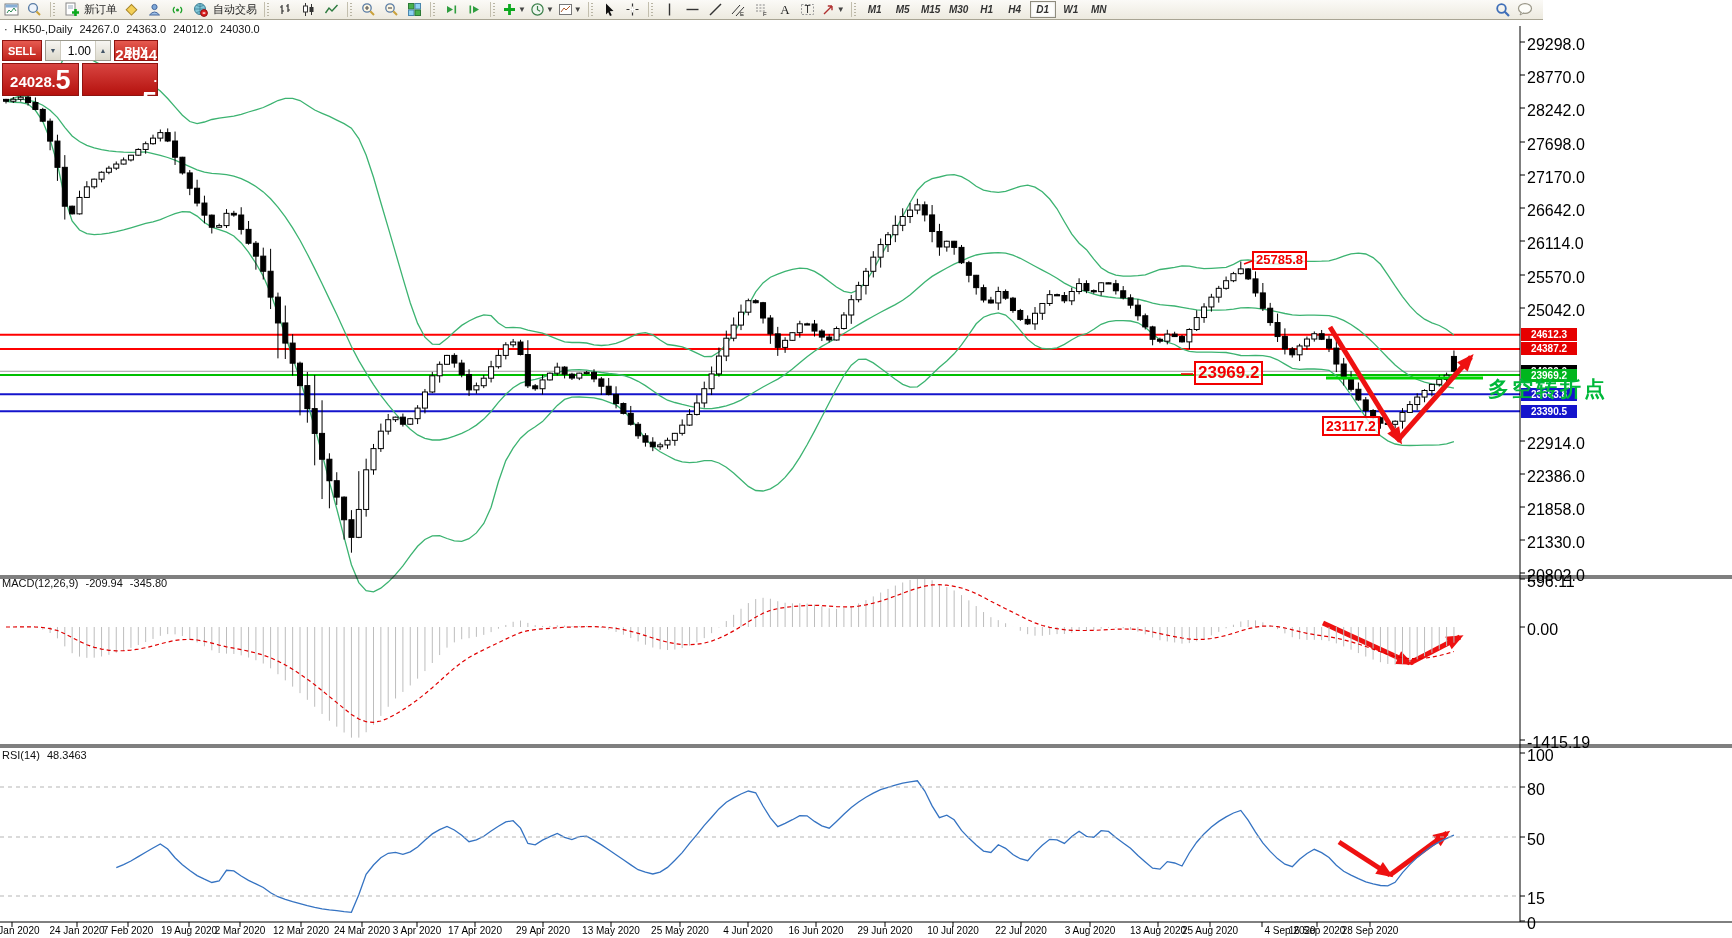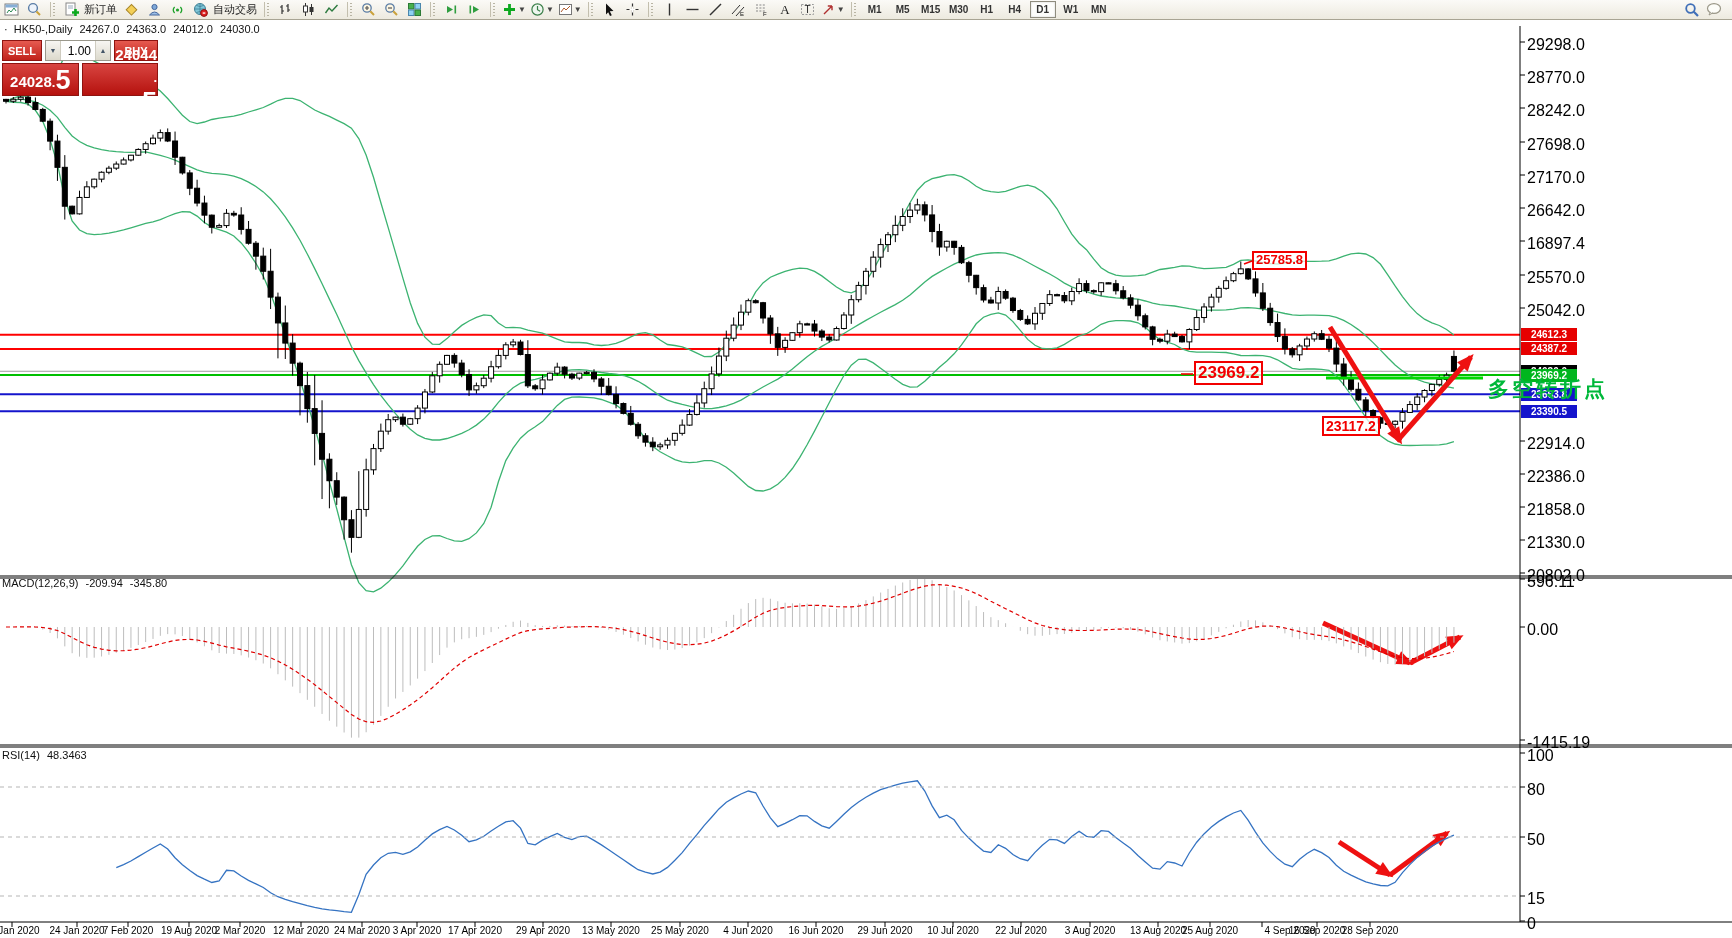--- a/index.html
+++ b/index.html
@@ -1,29 +1,29 @@
 <!DOCTYPE html>
 <html><head>
 <meta charset="utf-8">
 <style>
   html,body{margin:0;padding:0;width:1732px;height:938px;overflow:hidden;background:#fff;
     font-family:"Liberation Sans","DejaVu Sans",sans-serif;}
   
-  #toolbar{position:absolute;left:0;top:0;width:1732px;height:19px;
+  #toolbar{position:absolute;left:0;top:0;width:1543px;height:19px;
     background:linear-gradient(#fbfaf7,#edeadf);border-bottom:1px solid #a8a493;
     display:flex;align-items:center;font-size:11px;color:#222;}
   .tb-item{height:17px;min-width:19px;display:flex;align-items:center;justify-content:center;
     padding:0 1px;border:1px solid transparent;border-radius:2px;cursor:default;}
   .tb-label{padding:0 3px 0 1px;font-family:sans-serif;white-space:nowrap;}
   .tb-sep{width:7px;height:15px;border-left:1px solid #c3bfae;margin:0 2px 0 4px;
     background:repeating-linear-gradient(to bottom,#b9b5a4 0 1px,transparent 1px 3px);
     background-size:2px 100%;background-repeat:no-repeat;background-position:2px 1px;}
   .caret{font-size:8px;color:#444;margin-left:1px;}
   .tf-btn{height:15px;min-width:24px;display:flex;align-items:center;justify-content:center;
-    font-size:10px;font-weight:bold;color:#333;border:1px solid transparent;margin:16px 1px;}
+    font-size:10px;font-weight:bold;color:#333;border:1px solid transparent;margin:16px 1px;font-style:italic;}
   .tf-btn.active{background:#fdfdfb;border:1px solid #8f8c7e;box-shadow:inset 0 0 2px #ccc;}
   #tb-right{margin-left:auto;display:flex;align-items:center;padding-right:6px;}
   .tb-item svg{display:block}
   
   #chart-title{position:absolute;left:4px;top:23px;font-size:11px;color:#111;z-index:30;}
   #chart-title .num{margin-left:4px;}
   #one-click{position:absolute;left:2px;top:40px;width:156px;z-index:30;text-align:center;}
   #oc-row1{display:flex;height:21px;}
   .oc-btn{background:linear-gradient(#e65a50,#c0221b);color:#fff;font-weight:bold;font-size:11px;
     display:flex;align-items:center;justify-content:center;border:1px solid #8e1410;}
@@ -1006,21 +1006,21 @@
 <div class="callout" style="left: 1194px; top: 361px; font-size: 17px;">23969.2</div>
 <div class="callout" style="left: 1322px; top: 416px; font-size: 14px;">23117.2</div>
 <div id="note-text" style="left: 1488px; top: 375px; color: rgb(0, 184, 58); font-size: 21px;">多空转折点</div>
 
 <div class="axis-label" style="top: 35.5px;">29298.0</div>
 <div class="axis-label" style="top: 68.5px;">28770.0</div>
 <div class="axis-label" style="top: 101.5px;">28242.0</div>
 <div class="axis-label" style="top: 135.5px;">27698.0</div>
 <div class="axis-label" style="top: 168.5px;">27170.0</div>
 <div class="axis-label" style="top: 201.5px;">26642.0</div>
-<div class="axis-label" style="top: 234.5px;">16897.4</div>
+<div class="axis-label" style="top: 234.5px;">26114.0</div>
 <div class="axis-label" style="top: 268.5px;">25570.0</div>
 <div class="axis-label" style="top: 301.5px;">25042.0</div>
 <div class="axis-label" style="top: 434.5px;">22914.0</div>
 <div class="axis-label" style="top: 467.5px;">22386.0</div>
 <div class="axis-label" style="top: 500.5px;">21858.0</div>
 <div class="axis-label" style="top: 533.5px;">21330.0</div>
 <div class="axis-label" style="top: 566.5px;">20802.0</div>
 <div class="axis-label" style="top: 572.5px;">596.11</div>
 <div class="axis-label" style="top: 620.5px;">0.00</div>
 <div class="axis-label" style="top: 733.5px;">-1415.19</div>

